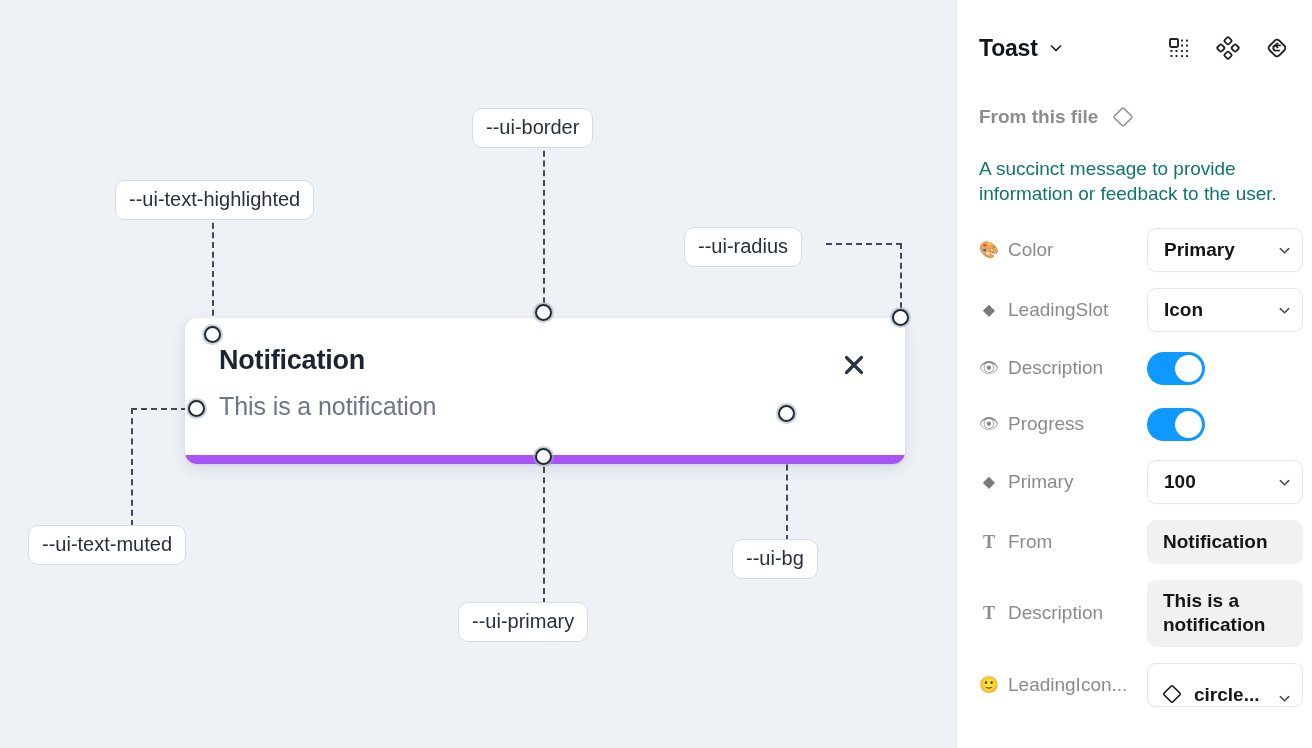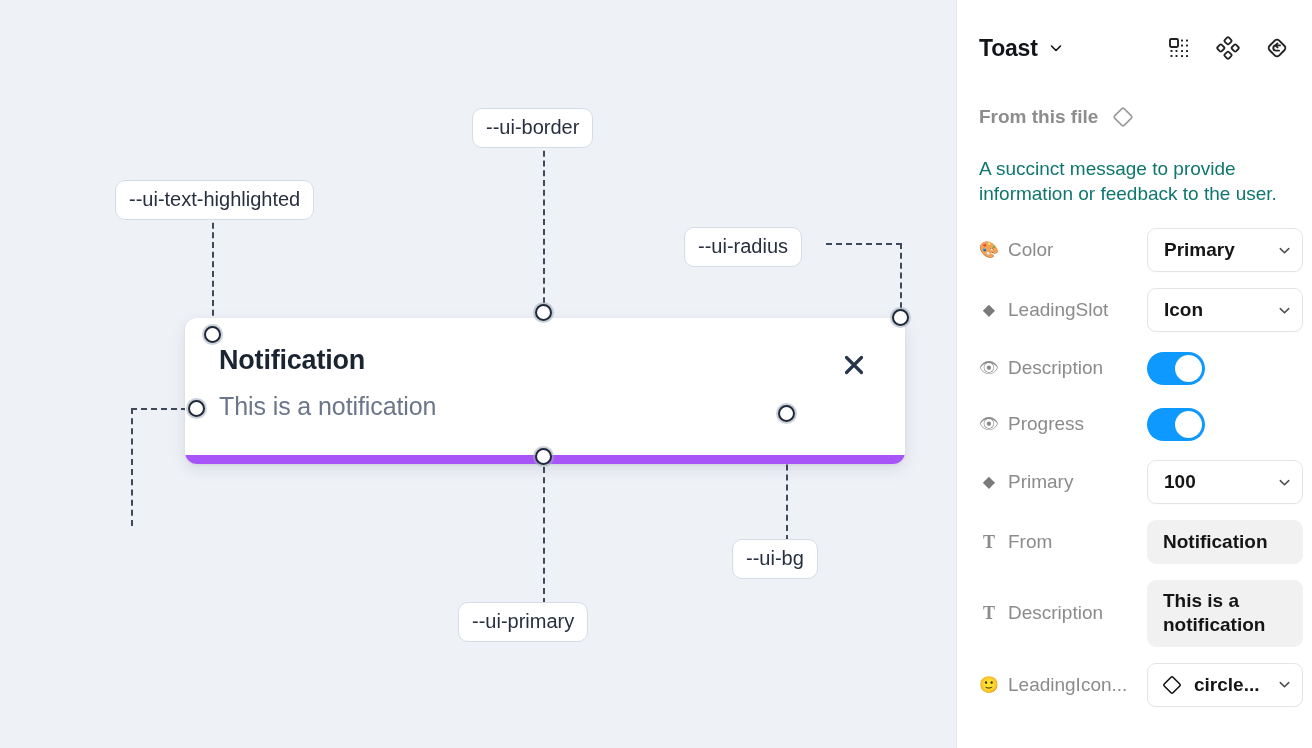--- a/index.html
+++ b/index.html
@@ -213,20 +213,21 @@
     <div class="dot" style="left:204px; top:326px;"></div>
     <div class="dot" style="left:535px; top:304px;"></div>
     <div class="dot" style="left:892px; top:309px;"></div>
     <div class="dot" style="left:188px; top:400px;"></div>
     <div class="dot" style="left:535px; top:448px;"></div>
     <div class="dot" style="left:778px; top:405px;"></div>
 
     <div class="pill" style="left:84px;  top:180px;margin-left:31px;">--ui-text-highlighted</div>
     <div class="pill" style="left:472px; top:108px;">--ui-border</div>
     <div class="pill" style="left:684px; top:227px;">--ui-radius</div>
+    <div class="pill" style="left:28px;  top:525px;">--ui-text-muted</div>
     <div class="pill" style="left:458px; top:602px;">--ui-primary</div>
     <div class="pill" style="left:732px; top:539px;text-align:center;">--ui-bg</div>
   </div>
 
   <div id="panel">
 
     <div id="panel-header">
       <div id="panel-title">Toast</div>
       <div id="panel-title-chevron">
         <svg width="16" height="16" viewBox="0 0 16 16" fill="none">
@@ -377,21 +378,21 @@
           <div class="textbox">This is a notification</div>
         </div>
       </div>
 
       <div class="prop-row">
         <div class="prop-label">
           <span class="prop-icon">🙂</span>
           <span>LeadingIcon...</span>
         </div>
         <div class="prop-control">
-          <div class="select" style="padding-left:12px;">
+          <div class="select" style="padding-left:12px;align-items:flex-end;">
             <span class="sel-diamond">
               <svg width="24" height="24" viewBox="0 0 26 26" fill="none">
                 <rect x="6.3" y="6.3" width="13.4" height="13.4" rx="1.5" transform="rotate(45 13 13)" stroke="#111" stroke-width="1.7"></rect>
               </svg>
             </span>
             <span class="sel-val">circle...</span>
             <span class="sel-chev">
               <svg width="15" height="15" viewBox="0 0 16 16" fill="none">
                   <path d="M3.5 6 L8 10.5 L12.5 6" stroke="#111" stroke-width="1.6" stroke-linecap="round" stroke-linejoin="round"></path>
                 </svg>

